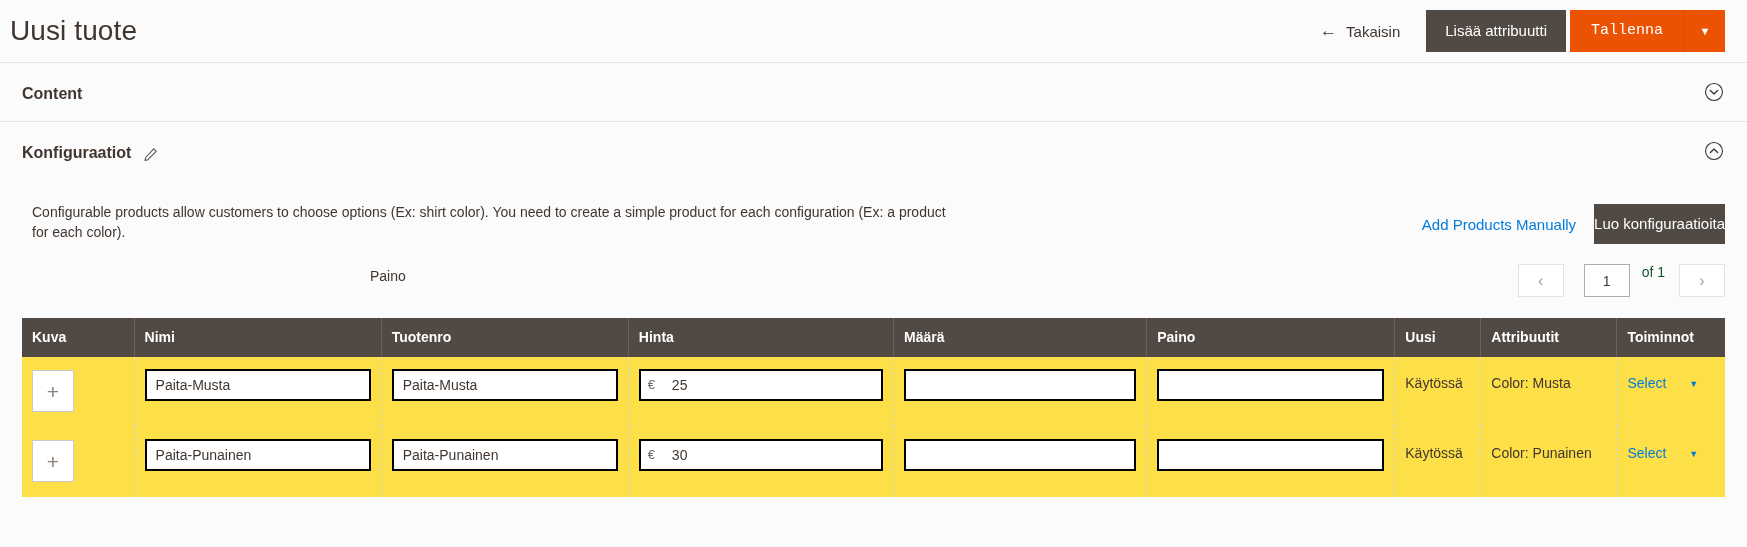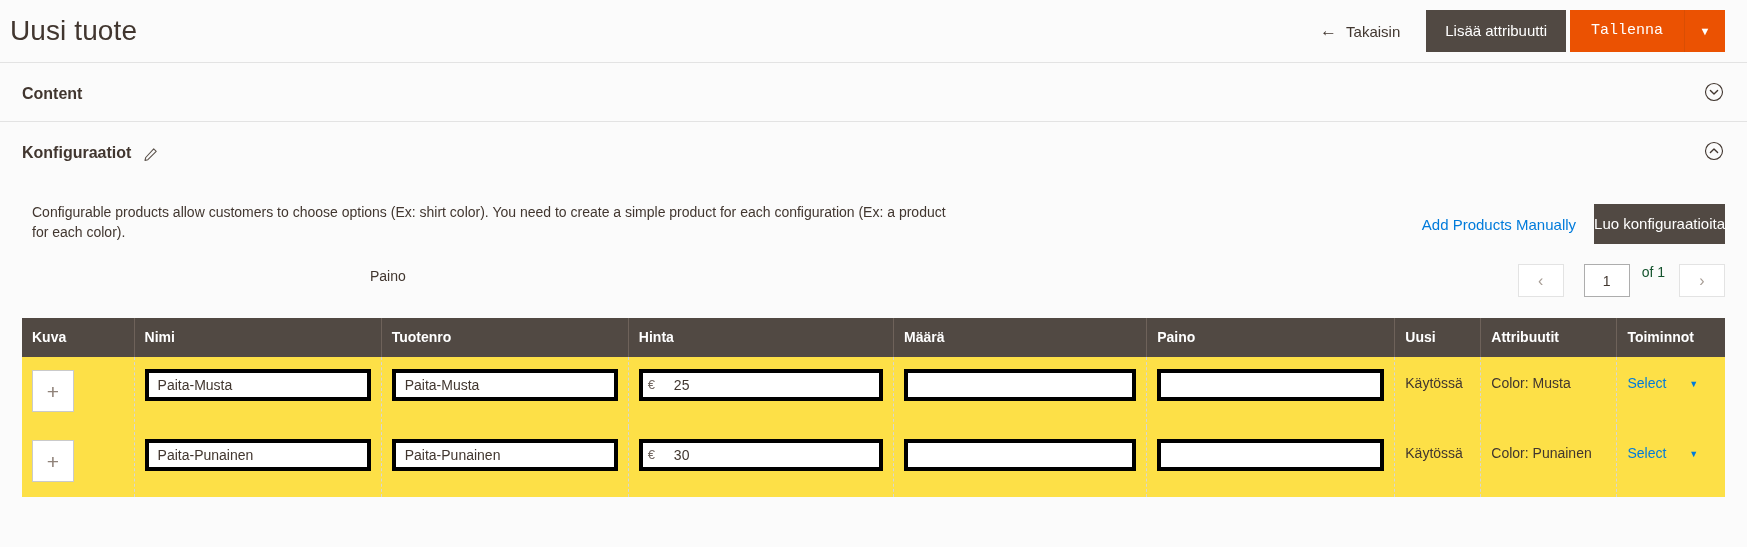--- a/index.html
+++ b/index.html
@@ -240,21 +240,21 @@
     justify-content: center;
     color: #8f8279;
     font-size: 21px;
     line-height: 1;
     cursor: pointer;
     margin-top: 1px;
   }
   .inp {
     width: 100%;
     height: 32px;
-    border: 4px solid #000000;
+    border: 2px solid #000000;
     background: #ffffff;
     font-family: inherit;
     font-size: 14px;
     color: #41362f;
     padding: 4px 9px;
   }
   .price-wrap {
     position: relative;
     width: 100%;
   }

